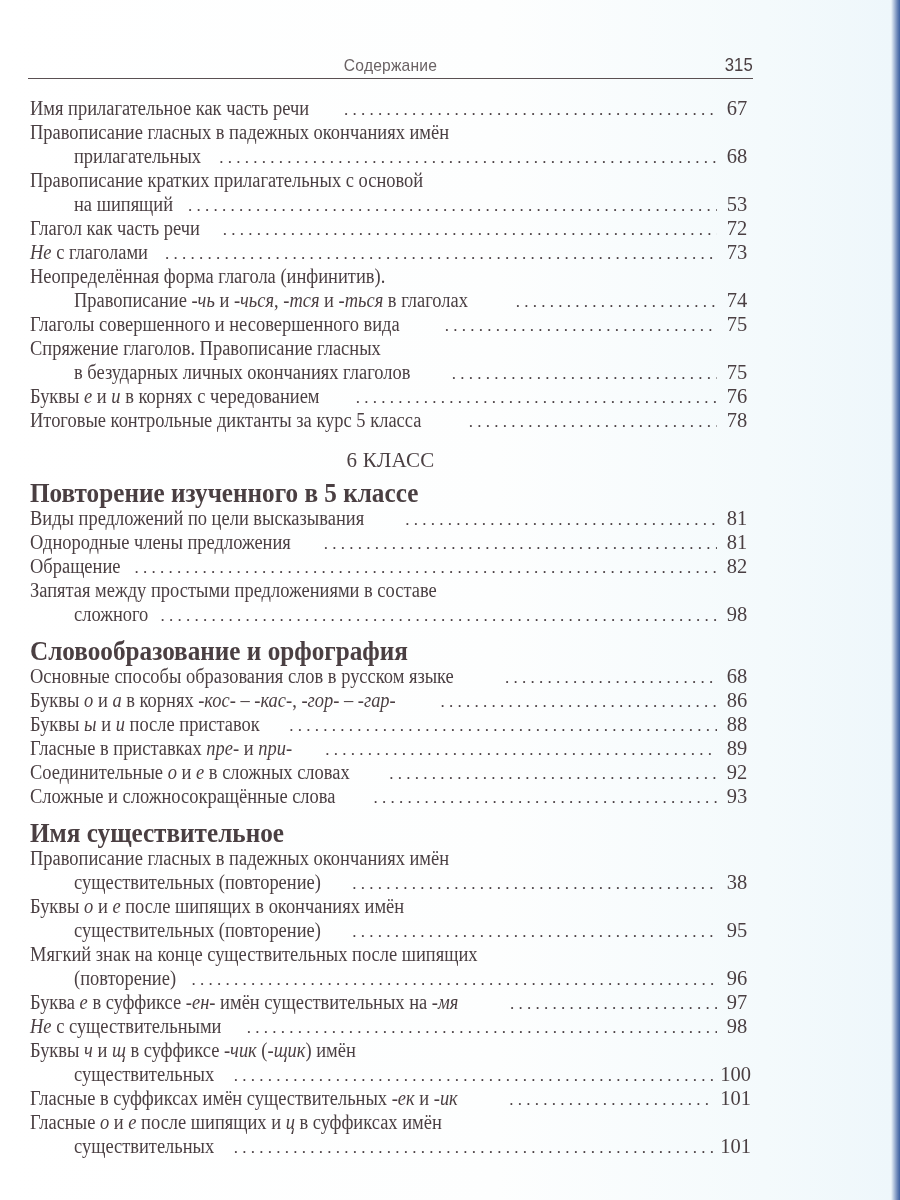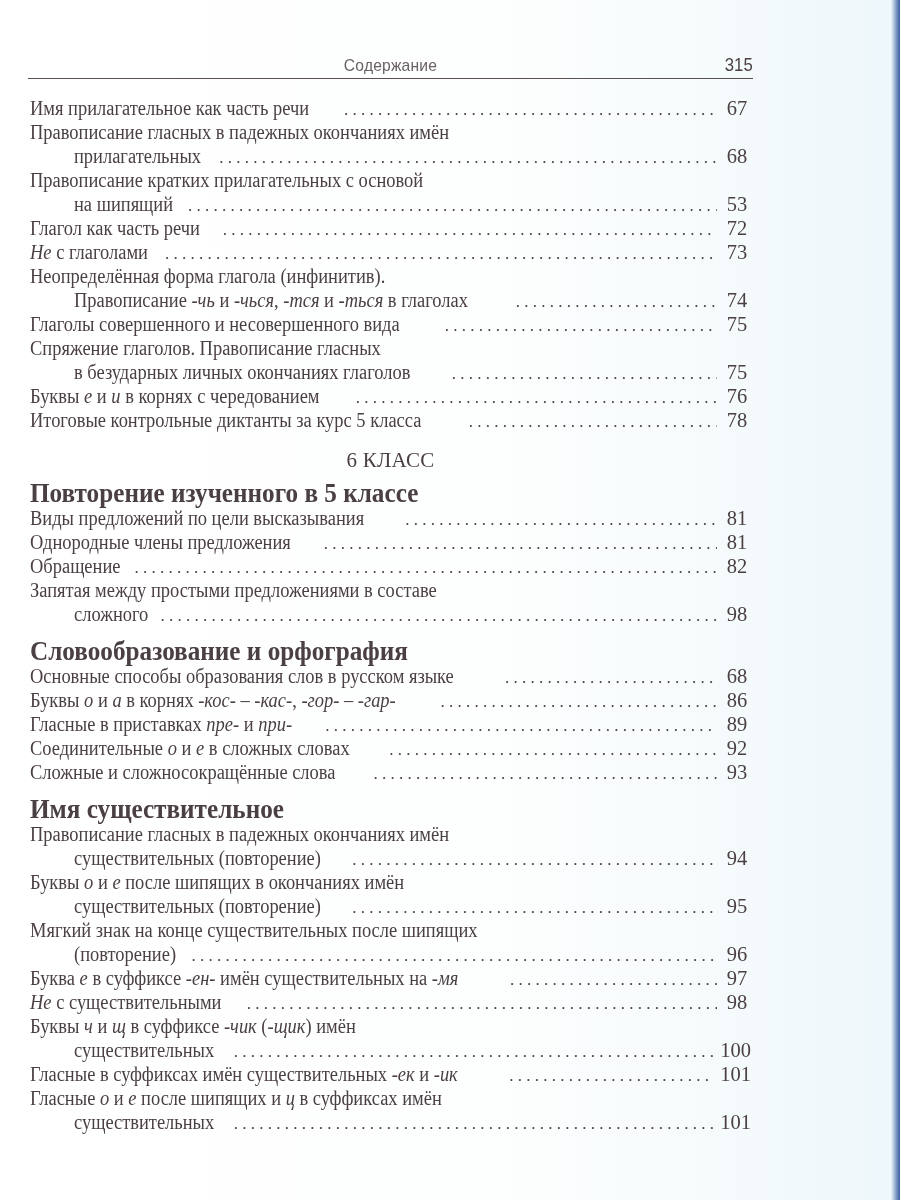--- a/index.html
+++ b/index.html
@@ -172,20 +172,25 @@
       <span class="text cond">Основные способы образования слов в русском языке</span>
       <span class="leader"></span>
       <span class="pg">68</span>
     </div>
     <div class="line">
       <span class="text cond"><span>Буквы </span><i>о</i><span> и </span><i>а</i><span> в корнях </span><i>-кос- – -кас-</i><span>, </span><i>-гор- – -гар-</i></span>
       <span class="leader"></span>
       <span class="pg">86</span>
     </div>
     <div class="line">
+      <span class="text cond"><span>Буквы </span><i>ы</i><span> и </span><i>и</i><span> после приставок</span></span>
+      <span class="leader"></span>
+      <span class="pg">88</span>
+    </div>
+    <div class="line">
       <span class="text cond"><span>Гласные в приставках </span><i>пре-</i><span> и </span><i>при-</i></span>
       <span class="leader"></span>
       <span class="pg">89</span>
     </div>
     <div class="line">
       <span class="text cond"><span>Соединительные </span><i>о</i><span> и </span><i>е</i><span> в сложных словах</span></span>
       <span class="leader"></span>
       <span class="pg">92</span>
     </div>
     <div class="line">
@@ -197,21 +202,21 @@
     <div class="gap"></div>
 
     <div class="group-title"><span class="cond">Имя существительное</span></div>
 
     <div class="line">
       <span class="text cond">Правописание гласных в падежных окончаниях имён</span>
     </div>
     <div class="line indent">
       <span class="text cond">существительных (повторение)</span>
       <span class="leader"></span>
-      <span class="pg">94</span>
+      <span class="pg">38</span>
     </div>
 
     <div class="line">
       <span class="text cond"><span>Буквы </span><i>о</i><span> и </span><i>е</i><span> после шипящих в окончаниях имён</span></span>
     </div>
     <div class="line indent">
       <span class="text cond">существительных (повторение)</span>
       <span class="leader"></span>
       <span class="pg">95</span>
     </div>

